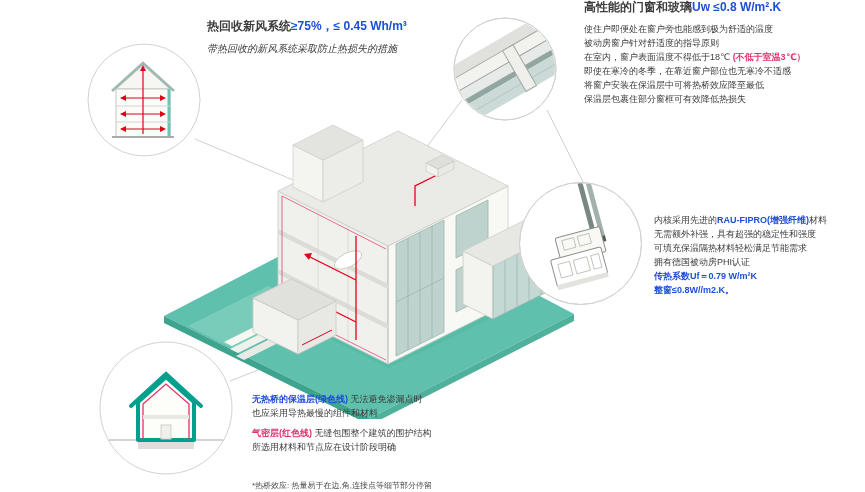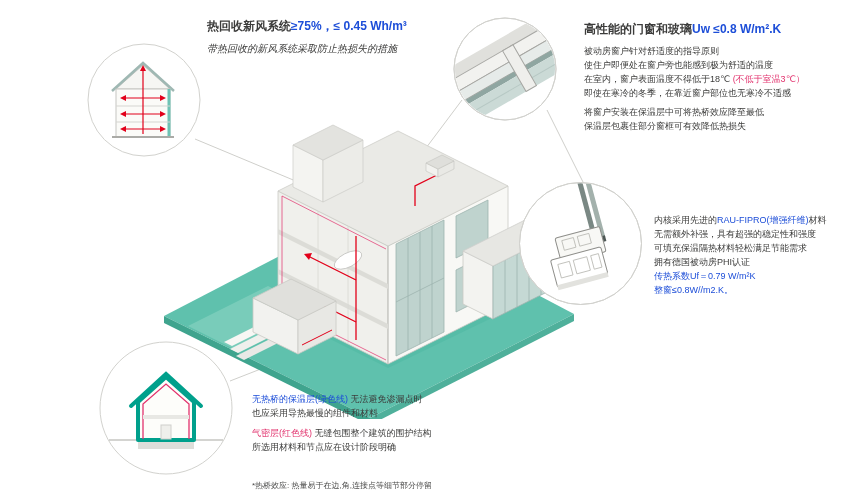--- a/index.html
+++ b/index.html
@@ -10,23 +10,23 @@
   svg { display:block; }
 
   .tb { position:absolute; color:#3C3C3B; }
   .tb-title { font-size:12px; font-weight:bold; line-height:1.25; }
   .t-green { color:#1d4ed8; }
   .t-red { color:#E2336E; }
   .body-line { font-size:9px; line-height:14px; }
   .body-line-lg { font-size:10px; line-height:15px;font-style:italic; }
   .mt7 { margin-top:7px; }
   .mt6 { margin-top:6px; }
-  .mt5 { margin-top:5px; }
+  .mt5 { }
   .footnote { font-size:8px; line-height:11px; margin-top:26px; color:#4A4A49; }
-  .bold { font-weight:normal; }
+  .bold { font-weight:bold; }
 
   .circle-callout { position:absolute; }
 </style>
 </head>
 <body>
 
 <div class="canvas">
 
   <svg class="abs" style="left:0;top:0;z-index:1" width="865" height="492" viewBox="0 0 865 492">
     <g stroke="#CFCFCB" stroke-width="1">
@@ -218,27 +218,27 @@
 
   <div class="tb" style="left:207px; top:19px; width:295px; z-index:4">
     <div class="tb-title">
       <span>热回收新风系统</span><span class="t-green">≥75%，≤ 0.45 Wh/m³</span>
     </div>
     <div class="mt7">
       <div class="body-line-lg">带热回收的新风系统采取防止热损失的措施</div>
     </div>
   </div>
 
-  <div class="tb" style="left:584px; top:22px; width:278px; z-index:4">
+  <div class="tb" style="left:584px; top:0; width:278px; z-index:4">
     <div class="tb-title">
       <span>高性能的门窗和玻璃</span><span class="t-green">Uw ≤0.8 W/m².K</span>
     </div>
     <div class="mt7">
+      <div class="body-line">使住户即便处在窗户旁也能感到极为舒适的温度</div>
       <div class="body-line">被动房窗户针对舒适度的指导原则</div>
-      <div class="body-line">使住户即便处在窗户旁也能感到极为舒适的温度</div>
       <div class="body-line">
         <span>在室内，窗户表面温度不得低于18℃ </span><span class="t-red bold">(不低于室温3℃）</span>
       </div>
       <div class="body-line">即使在寒冷的冬季，在靠近窗户部位也无寒冷不适感</div>
     </div>
     <div class="mt5">
       <div class="body-line">将窗户安装在保温层中可将热桥效应降至最低</div>
       <div class="body-line">保温层包裹住部分窗框可有效降低热损失</div>
     </div>
   </div>

